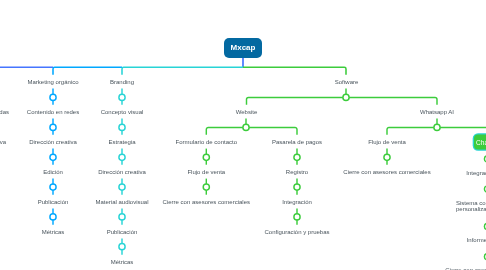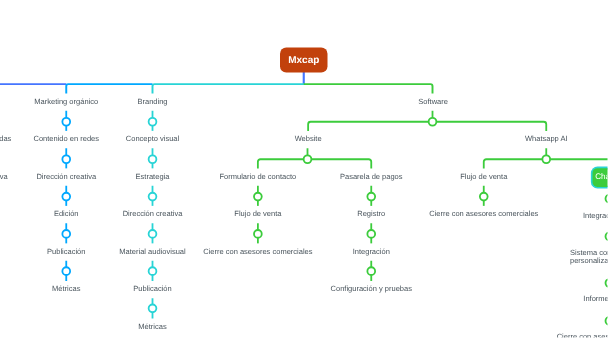--- a/index.html
+++ b/index.html
@@ -3,21 +3,21 @@
 <meta charset="utf-8">
 <title>Mxcap mindmap</title>
 <style>
   html,body{margin:0;padding:0;width:486px;height:270px;overflow:hidden;background:#ffffff;}
   body{font-family:"Liberation Sans",sans-serif;-webkit-font-smoothing:antialiased;}
   #stage{position:relative;width:486px;height:270px;overflow:hidden;}
   svg.wires{position:absolute;left:0;top:0;width:486px;height:270px;}
   .node-label{position:absolute;font-size:6px;line-height:6px;color:#49545c;white-space:nowrap;
     transform:translate(-50%,-50%);text-align:center;}
   .node-label.multiline{white-space:normal;width:66px;line-height:6.7px;text-align:left;}
-  .root-node{position:absolute;background:#c2410c;color:#ffffff;font-size:8px;font-weight:bold;
+  .root-node{position:absolute;background:#0369a1;color:#ffffff;font-size:8px;font-weight:bold;
     border-radius:5px;width:38px;height:20px;line-height:20px;text-align:center;
     transform:translate(-50%,-50%);}
   .sel-node{position:absolute;background:#3ccc3c;color:#ffffff;font-size:6.5px;
     border-radius:4px;width:28px;height:15px;line-height:15px;text-align:center;
     transform:translate(-50%,-50%);box-shadow:0 0 0 1.3px #2ad4d4;}
 </style>
 </head>
 <body>
 
 <div id="stage">

